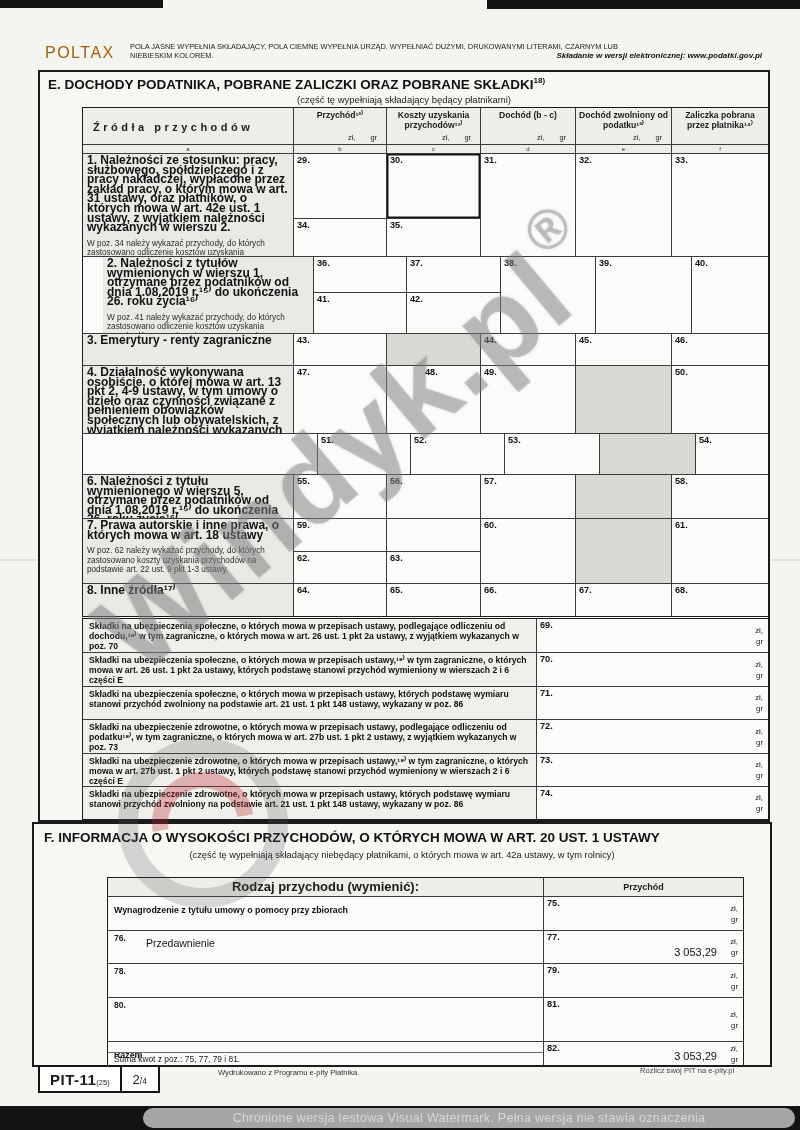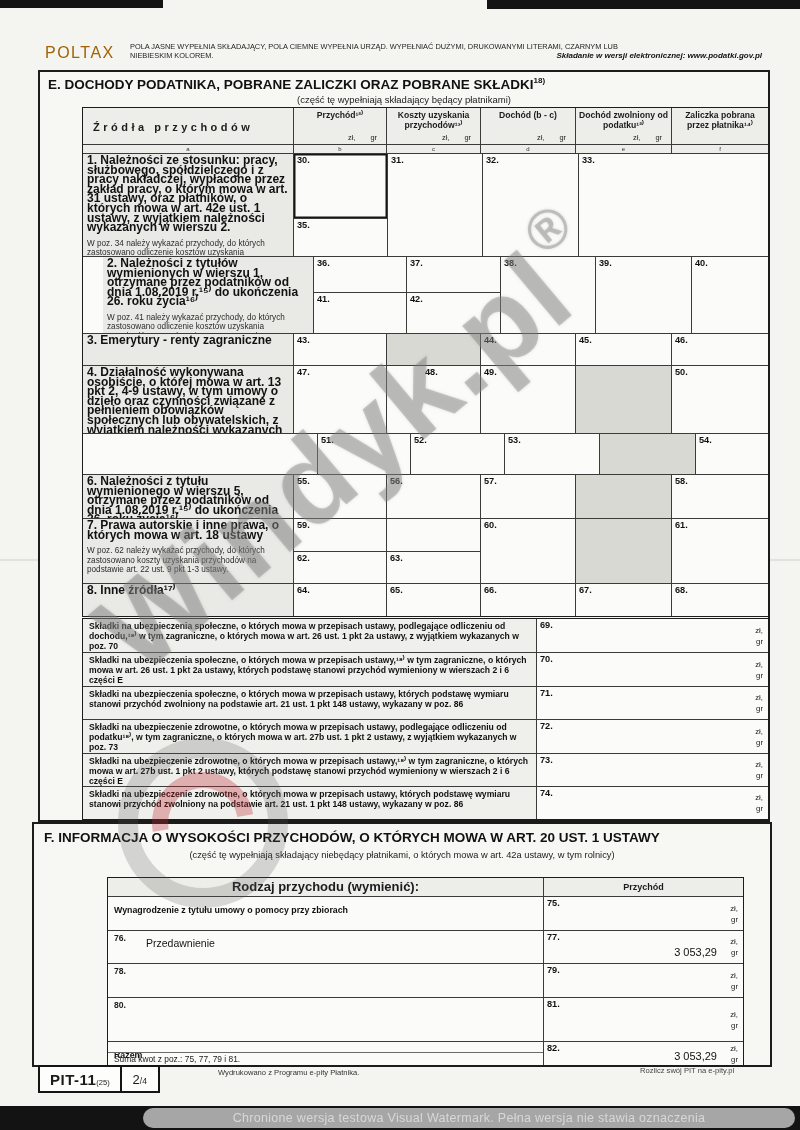--- a/index.html
+++ b/index.html
@@ -157,20 +157,28 @@
         <div class="lcell" style="width: 94px;">c</div>
         <div class="lcell" style="width: 95px;">d</div>
         <div class="lcell" style="width: 96px;">e</div>
         <div class="lcell" style="width: 97px;">f</div>
       </div>
       <div class="erow" style="height: 103px;">
         <div class="acell" style="width: 210px;">
           <div class="rlbl">1. Należności ze stosunku: pracy, służbowego, spółdzielczego i z pracy nakładczej, wypłacone przez zakład pracy, o którym mowa w art. 31 ustawy, oraz płatników, o których mowa w art. 42e ust. 1 ustawy, z wyjątkiem należności wykazanych w wierszu 2.</div>
           <div class="rnote">W poz. 34 należy wykazać przychody, do których zastosowano odliczenie kosztów uzyskania przychodów na podstawie art. 22 ust. 9 pkt 3 ustawy.</div>
         </div>
+        <div class="vcol" style="width: 93px;">
+          <div class="vcell" style="height: 65px;">
+            <span class="num">29.</span>
+          </div>
+          <div class="vcell sub" style="height: 38px;">
+            <span class="num">34.</span>
+          </div>
+        </div>
         <div class="vcol" style="width: 94px;">
           <div class="vcell thick" style="height: 65px;">
             <span class="num">30.</span>
           </div>
           <div class="vcell sub" style="height: 38px;">
             <span class="num">35.</span>
           </div>
         </div>
         <div class="vcol" style="width: 95px;">
           <div class="vcell" style="height: 100%;">

